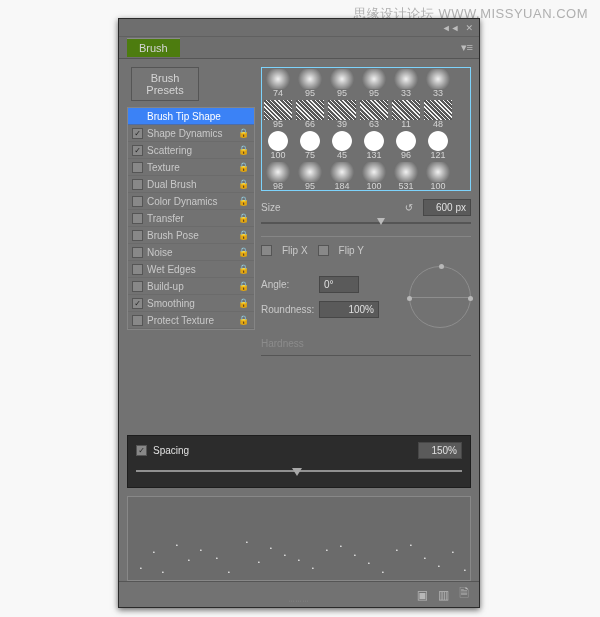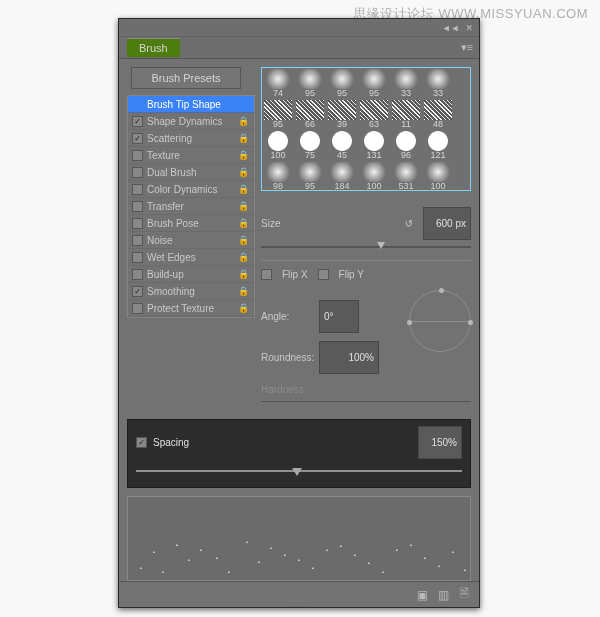--- a/index.html
+++ b/index.html
@@ -6,40 +6,40 @@
   body { background: #f8f8f8; width: 600px; height: 617px; position: relative; }
   .watermark { position: absolute; top: 5px; right: 12px; font-size: 13px; color: #b0b0b0; letter-spacing: 0.5px; }
   .panel { position: absolute; top: 18px; left: 118px; width: 362px; height: 590px; background: #727272; border: 1px solid #2a2a2a; box-shadow: 0 2px 6px rgba(0,0,0,0.6); display: flex; flex-direction: column; font-size: 10px; color: #c9c9c9; }
   .topstrip { height: 18px; background: #6e6e6e; display: flex; justify-content: flex-end; align-items: center; padding-right: 6px; gap: 6px; border-bottom: 1px solid #606060; }
   .topstrip span { cursor: pointer; color: #bdbdbd; font-size: 9px; }
   .tabrow { height: 22px; display: flex; align-items: center; padding-left: 8px; border-bottom: 1px solid #555; background: #6e6e6e; }
   .tab { padding: 3px 12px; background: #4d7c0f; border-top: 1px solid #8a8a8a; color: #d5d5d5; font-size: 11px; }
   .menudash { margin-left: auto; margin-right: 6px; color: #bdbdbd; font-size: 11px; cursor: pointer; }
   .body { flex: 1; display: flex; padding: 8px 8px 0 8px; gap: 6px; overflow: hidden; }
   .left { width: 128px; display: flex; flex-direction: column; }
-  .presets-btn { border: 1px solid #555; background: #757575; color: #d5d5d5; font-size: 11px; padding: 4px 10px; border-radius: 0; width: 110px; margin: 0 0 6px 4px; cursor: pointer; text-align: center; }
+  .presets-btn { border: 1px solid #555; background: #757575; color: #d5d5d5; font-size: 11px; padding: 4px 10px; border-radius: 0; width: 68px; margin: 0 0 6px 4px; cursor: pointer; text-align: center; }
   .optlist { border: 1px solid #858585; background: #727272; }
   .optrow { display: flex; align-items: center; height: 17px; padding: 0 4px; border-bottom: 1px solid #6b6b6b; gap: 4px; cursor: pointer; }
   .optrow.selected { background: #3b82f6; color: #fff; border-bottom: 1px solid #4d6da8; }
   .optrow .cb { width: 11px; height: 11px; border: 1px solid #555; background: #888; display: flex; align-items: center; justify-content: center; font-size: 8px; color: #222; }
   .optrow .cb.none { opacity: 0; }
   .optrow .lbl { flex: 1; font-size: 10px; }
   .optrow .lock { font-size: 9px; color: #a0a0a0; }
   .right { flex: 1; display: flex; flex-direction: column; }
   .thumbs { border: 1px solid #7dd3fc; background: #707070; max-height: 124px; overflow: hidden; }
   .trow { display: flex; }
   .tcell { width: 32px; text-align: center; padding-bottom: 1px; cursor: pointer; }
   .tswatch { width: 28px; height: 20px; margin: 1px auto 0; background: radial-gradient(circle, #fff 0%, #fff 35%, rgba(255,255,255,0) 70%); }
   .tswatch.fuzzy { background: radial-gradient(circle, rgba(255,255,255,0.9) 0%, rgba(255,255,255,0) 70%); }
   .tswatch.hard { background: radial-gradient(circle, #fff 0%, #fff 55%, rgba(255,255,255,0) 60%); }
   .tswatch.tex { background: repeating-linear-gradient(45deg, #fff, #fff 1px, transparent 1px, transparent 3px), #555; opacity: 0.9; }
   .tnum { font-size: 9px; color: #d5d5d5; line-height: 9px; }
-  .ctl { display: flex; align-items: center; margin-top: 16px; font-size: 10px; gap: 6px; }
+  .ctl { display: flex; align-items: center; margin-top: 8px; font-size: 10px; gap: 6px; }
   .lblw { width: 58px; }
-  .field { background: #5a5a5a; border: 1px solid #474747; color: #e0e0e0; padding: 10px 4px; width: 48px; font-size: 10px; text-align: right; }
+  .field { background: #5a5a5a; border: 1px solid #474747; color: #e0e0e0; padding: 2px 4px; width: 48px; font-size: 10px; text-align: right; }
   .reset { width: 16px; height: 14px; display: inline-flex; align-items: center; justify-content: center; color: #c9c9c9; cursor: pointer; }
   .slider { margin-top: 2px; height: 10px; position: relative; background: linear-gradient(to bottom, transparent 40%, #555 40%, #555 55%, transparent 55%); }
   .slider .knob { position: absolute; top: 0; width: 0; height: 0; border-left: 4px solid transparent; border-right: 4px solid transparent; border-top: 7px solid #bbb; }
   .hr { border-top: 1px solid #868686; margin-top: 8px; }
   .flips { margin-top: 8px; display: flex; gap: 10px; align-items: center; }
   .cb2 { width: 11px; height: 11px; border: 1px solid #555; background: #888; display: inline-flex; align-items: center; justify-content: center; font-size: 8px; color: #222; }
   .anglewrap { display: flex; gap: 18px; margin-top: 8px; }
   .anglefields { display: flex; flex-direction: column; gap: 8px; font-size: 10px; padding-top: 12px; }
   .anglefields .row { display: flex; align-items: center; }
   .wheel { width: 62px; height: 62px; border: 1px solid #8e8e8e; border-radius: 50%; position: relative; margin-left: auto; margin-top: 2px; }

